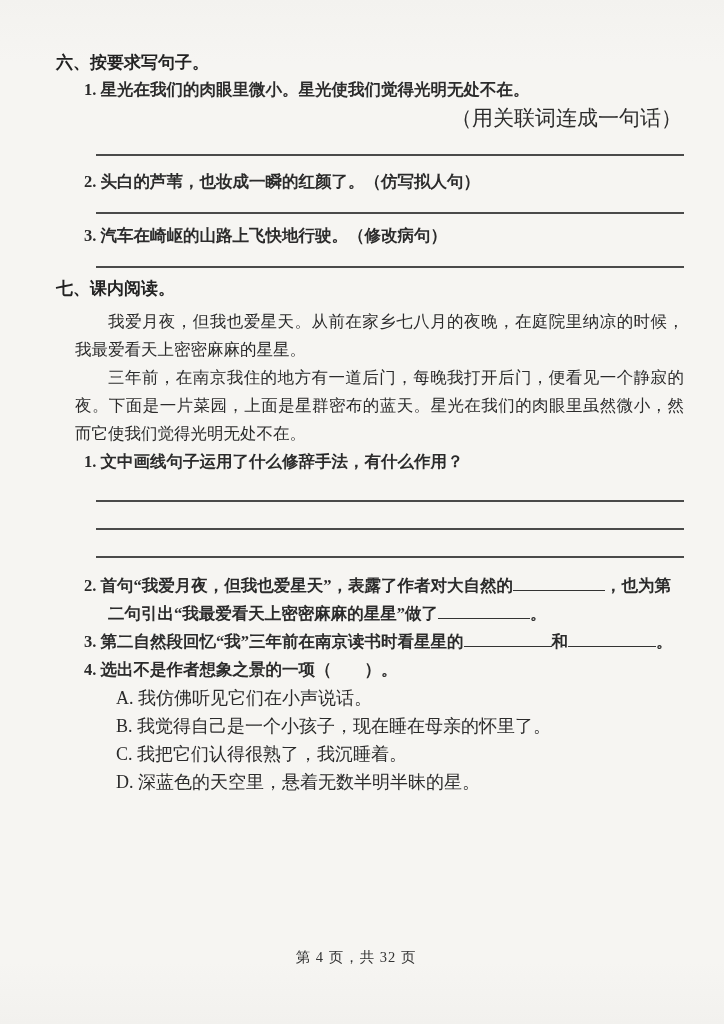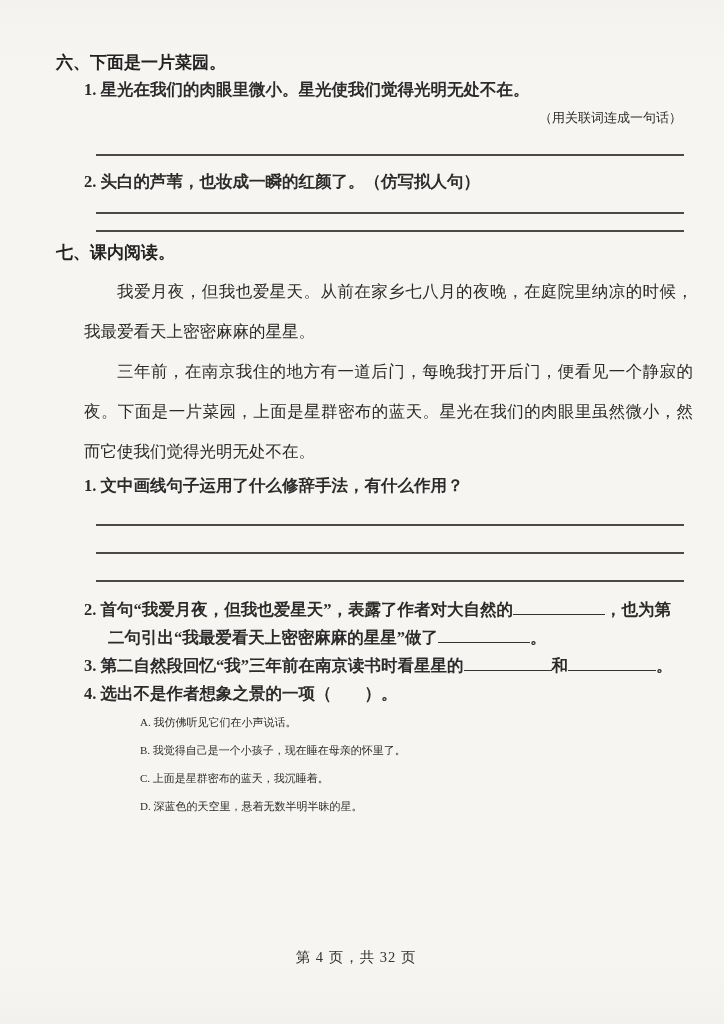--- a/index.html
+++ b/index.html
@@ -24,86 +24,87 @@
   .q-item {
     margin-left: 28px;
     font-size: 16.5px;
     line-height: 28px;
     padding-left: 24px;
     text-indent: -24px;
     font-weight: bold;
   }
   .note-right {
     text-align: right;
-    font-size: 13px;
+    font-size: 21px;
     line-height: 28px;
     padding-right: 2px;
   }
   .ans-line {
     border-bottom: 2px solid #4a4a4a;
     margin-left: 40px;
   }
   .ans-line.h22 { height: 22px; }
   .ans-line.h16 { height: 16px; }
   .ans-line.h24 { height: 24px; }
   .ans-line.h26 { height: 26px; }
   .mt12 { margin-top: 12px; }
   .mt8  { margin-top: 8px; }
   .mt6  { margin-top: 14px; }
   .passage {
-    margin-left: 28px;
+    margin-left: 19px;
     margin-top: 6px;
     width: 609px;
     font-size: 16.5px;
-    line-height: 40px;
+    line-height: 28px;
     text-align: justify;
   }
   .passage p { margin: 0; text-indent: 2em; }
   .u-line {
     text-decoration: underline;
     text-underline-offset: 4px;
     text-decoration-thickness: 1.5px;
   }
   .blank {
     display: inline-block;
     width: 92px;
     border-bottom: 1.5px solid #333;
   }
   .blank.w88 { width: 88px; }
   .option {
-    margin-left: 84px;
-    font-size: 11px;
+    margin-left: 60px;
+    font-size: 18px;
     line-height: 28px;
   }
   .footer {
     position: absolute;
     left: 0;
     right: 12px;
     top: 948px;
     text-align: center;
     font-size: 14.5px;
     color: #333;
     letter-spacing: 1px;
   }
 </style>
 </head>
 <body>
 
 <div class="page">
   <div class="content">
 
-    <div class="sec-header">六、下面是一片菜园。</div>
+    <div class="sec-header">六、按要求写句子。</div>
 
     <div class="q-item">1. 星光在我们的肉眼里微小。星光使我们觉得光明无处不在。</div>
     <div class="note-right">（用关联词连成一句话）</div>
     <div class="ans-line h22"></div>
 
     <div class="q-item mt12">2. 头白的芦苇，也妆成一瞬的红颜了。（仿写拟人句）</div>
     <div class="ans-line h16"></div>
 
+    <div class="q-item mt8">3. 汽车在崎岖的山路上飞快地行驶。（修改病句）</div>
     <div class="ans-line h16"></div>
 
     <div class="sec-header mt8">七、课内阅读。</div>
 
     <div class="passage">
       <p>我爱月夜，但我也爱星天。从前在家乡七八月的夜晚，在庭院里纳凉的时候，我最爱看天上密密麻麻的星星。</p>
       <p>三年前，在南京我住的地方有一道后门，每晚我打开后门，便看见一个静寂的夜。下面是一片菜园，上面是星群密布的蓝天。星光在我们的肉眼里虽然微小，然而它使我们觉得光明无处不在。</p>
     </div>
 
     <div class="q-item" style="margin-left:28px;">1. 文中画线句子运用了什么修辞手法，有什么作用？</div>
@@ -112,19 +113,19 @@
     <div class="ans-line h26"></div>
 
     <div class="q-item mt6"><span>2. 首句“我爱月夜，但我也爱星天”，表露了作者对大自然的</span><span class="blank"></span><span>，也为第二句引出“我最爱看天上密密麻麻的星星”做了</span><span class="blank"></span><span>。</span></div>
 
     <div class="q-item"><span>3. 第二自然段回忆“我”三年前在南京读书时看星星的</span><span class="blank w88"></span><span>和</span><span class="blank w88"></span><span>。</span></div>
 
     <div class="q-item">4. 选出不是作者想象之景的一项（　　）。</div>
 
     <div class="option">A. 我仿佛听见它们在小声说话。</div>
     <div class="option">B. 我觉得自己是一个小孩子，现在睡在母亲的怀里了。</div>
-    <div class="option">C. 上面是星群密布的蓝天，我沉睡着。</div>
+    <div class="option">C. 我把它们认得很熟了，我沉睡着。</div>
     <div class="option">D. 深蓝色的天空里，悬着无数半明半昧的星。</div>
 
   </div>
 
   <div class="footer">第 4 页，共 32 页</div>
 </div>
 
 </body></html>

